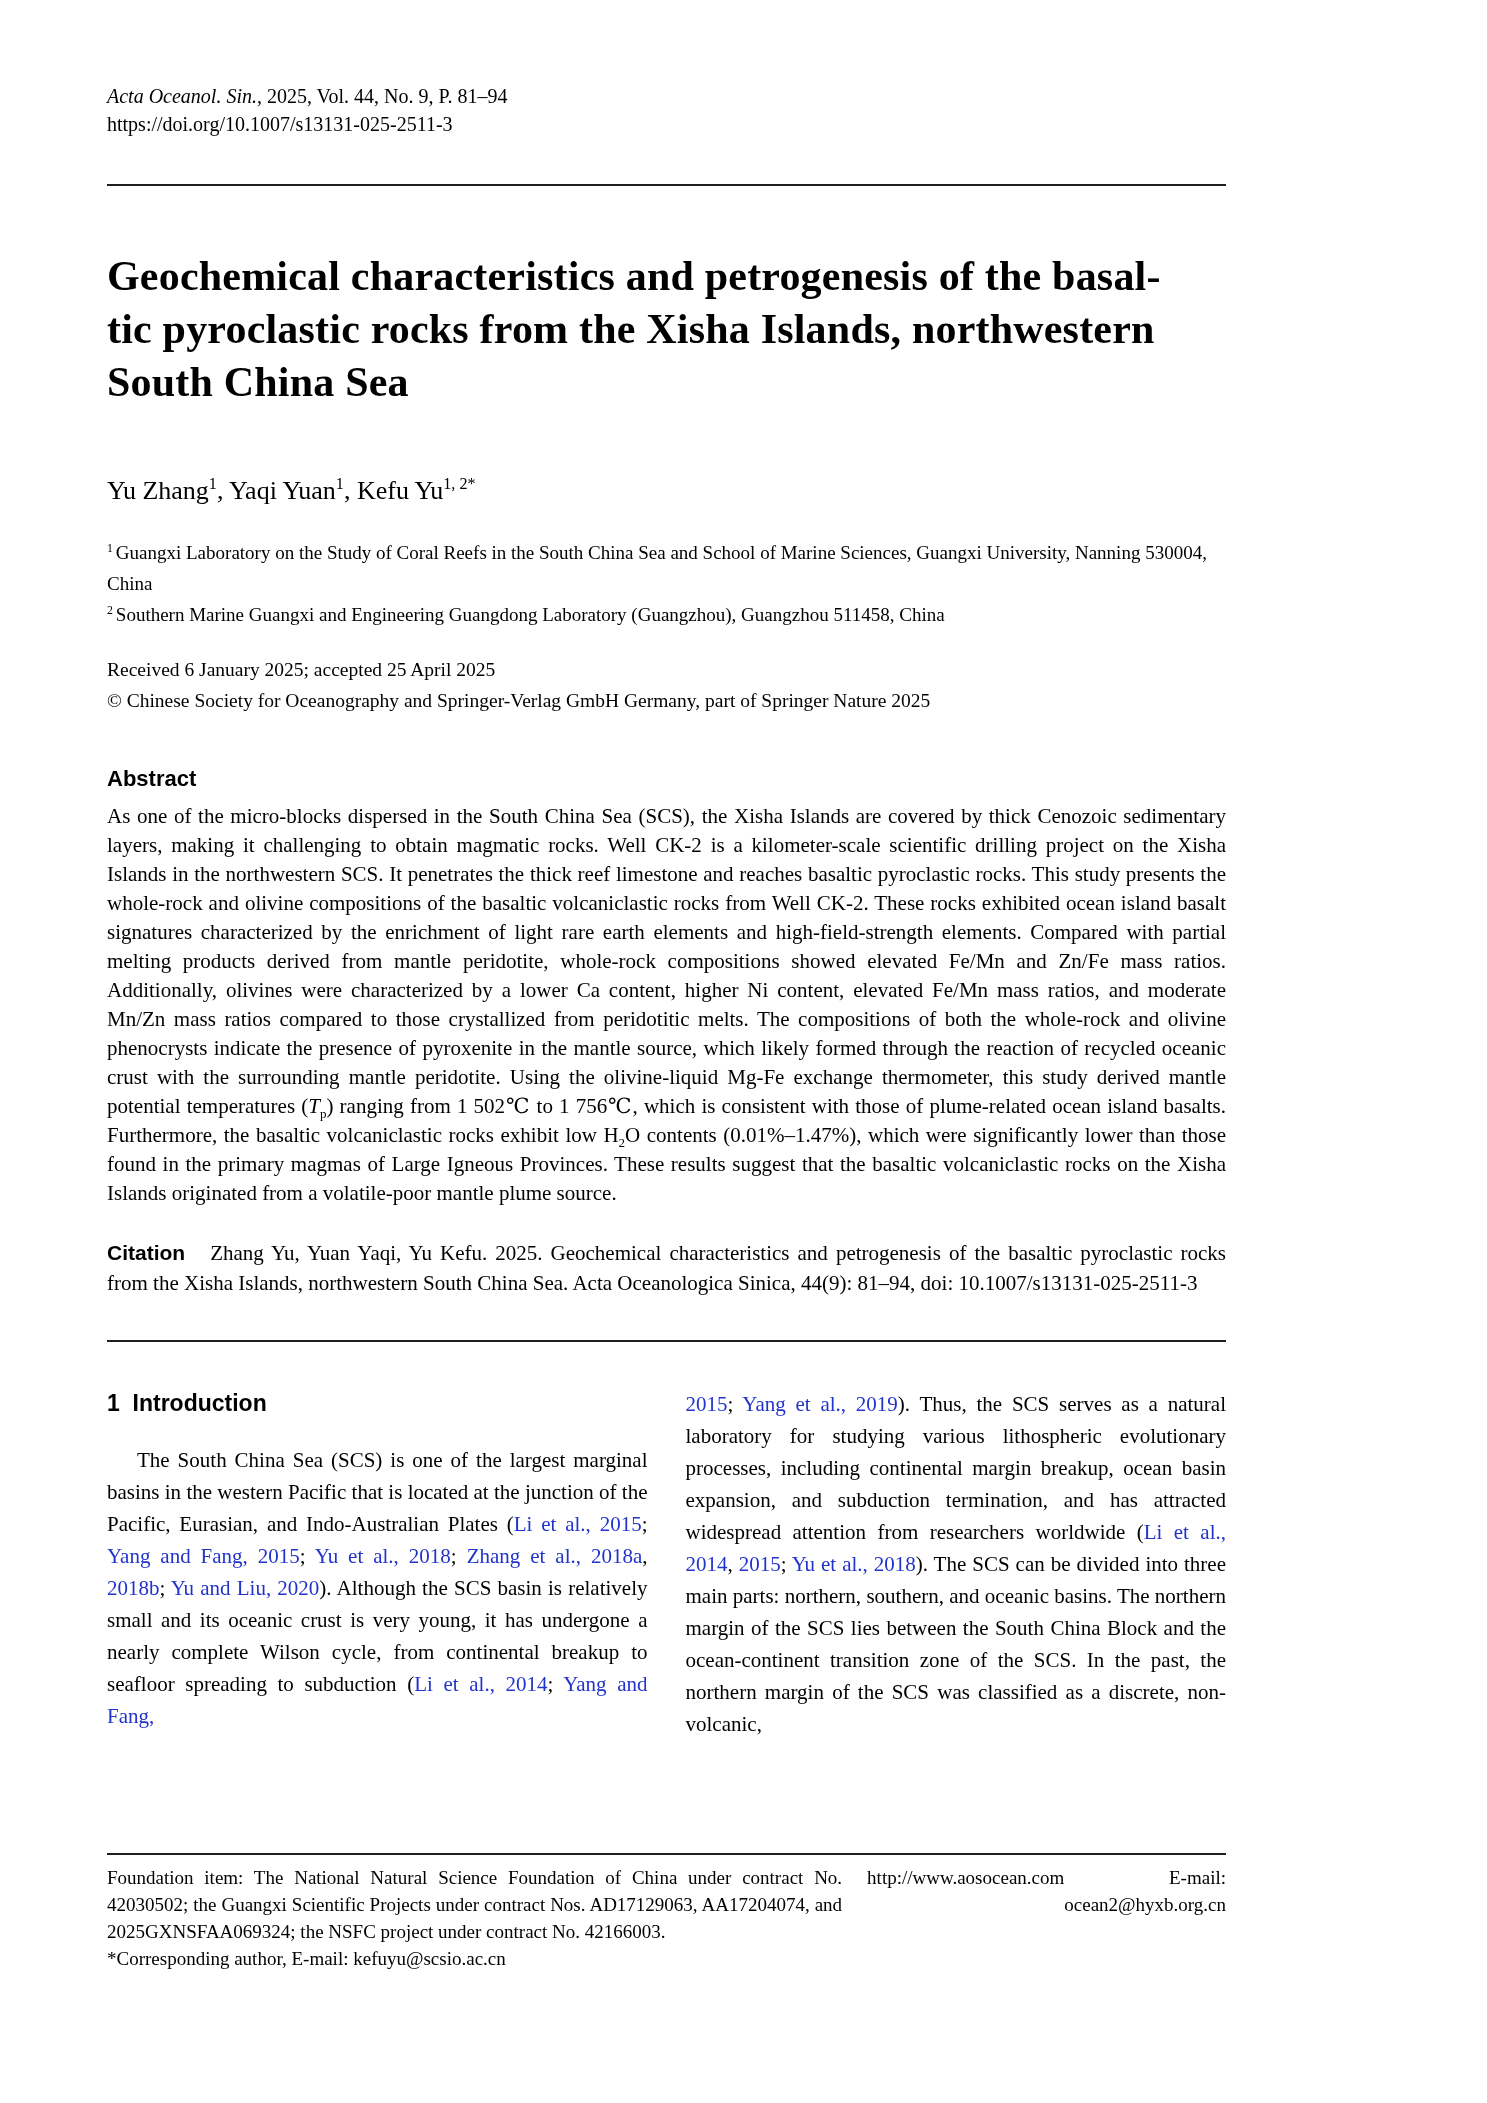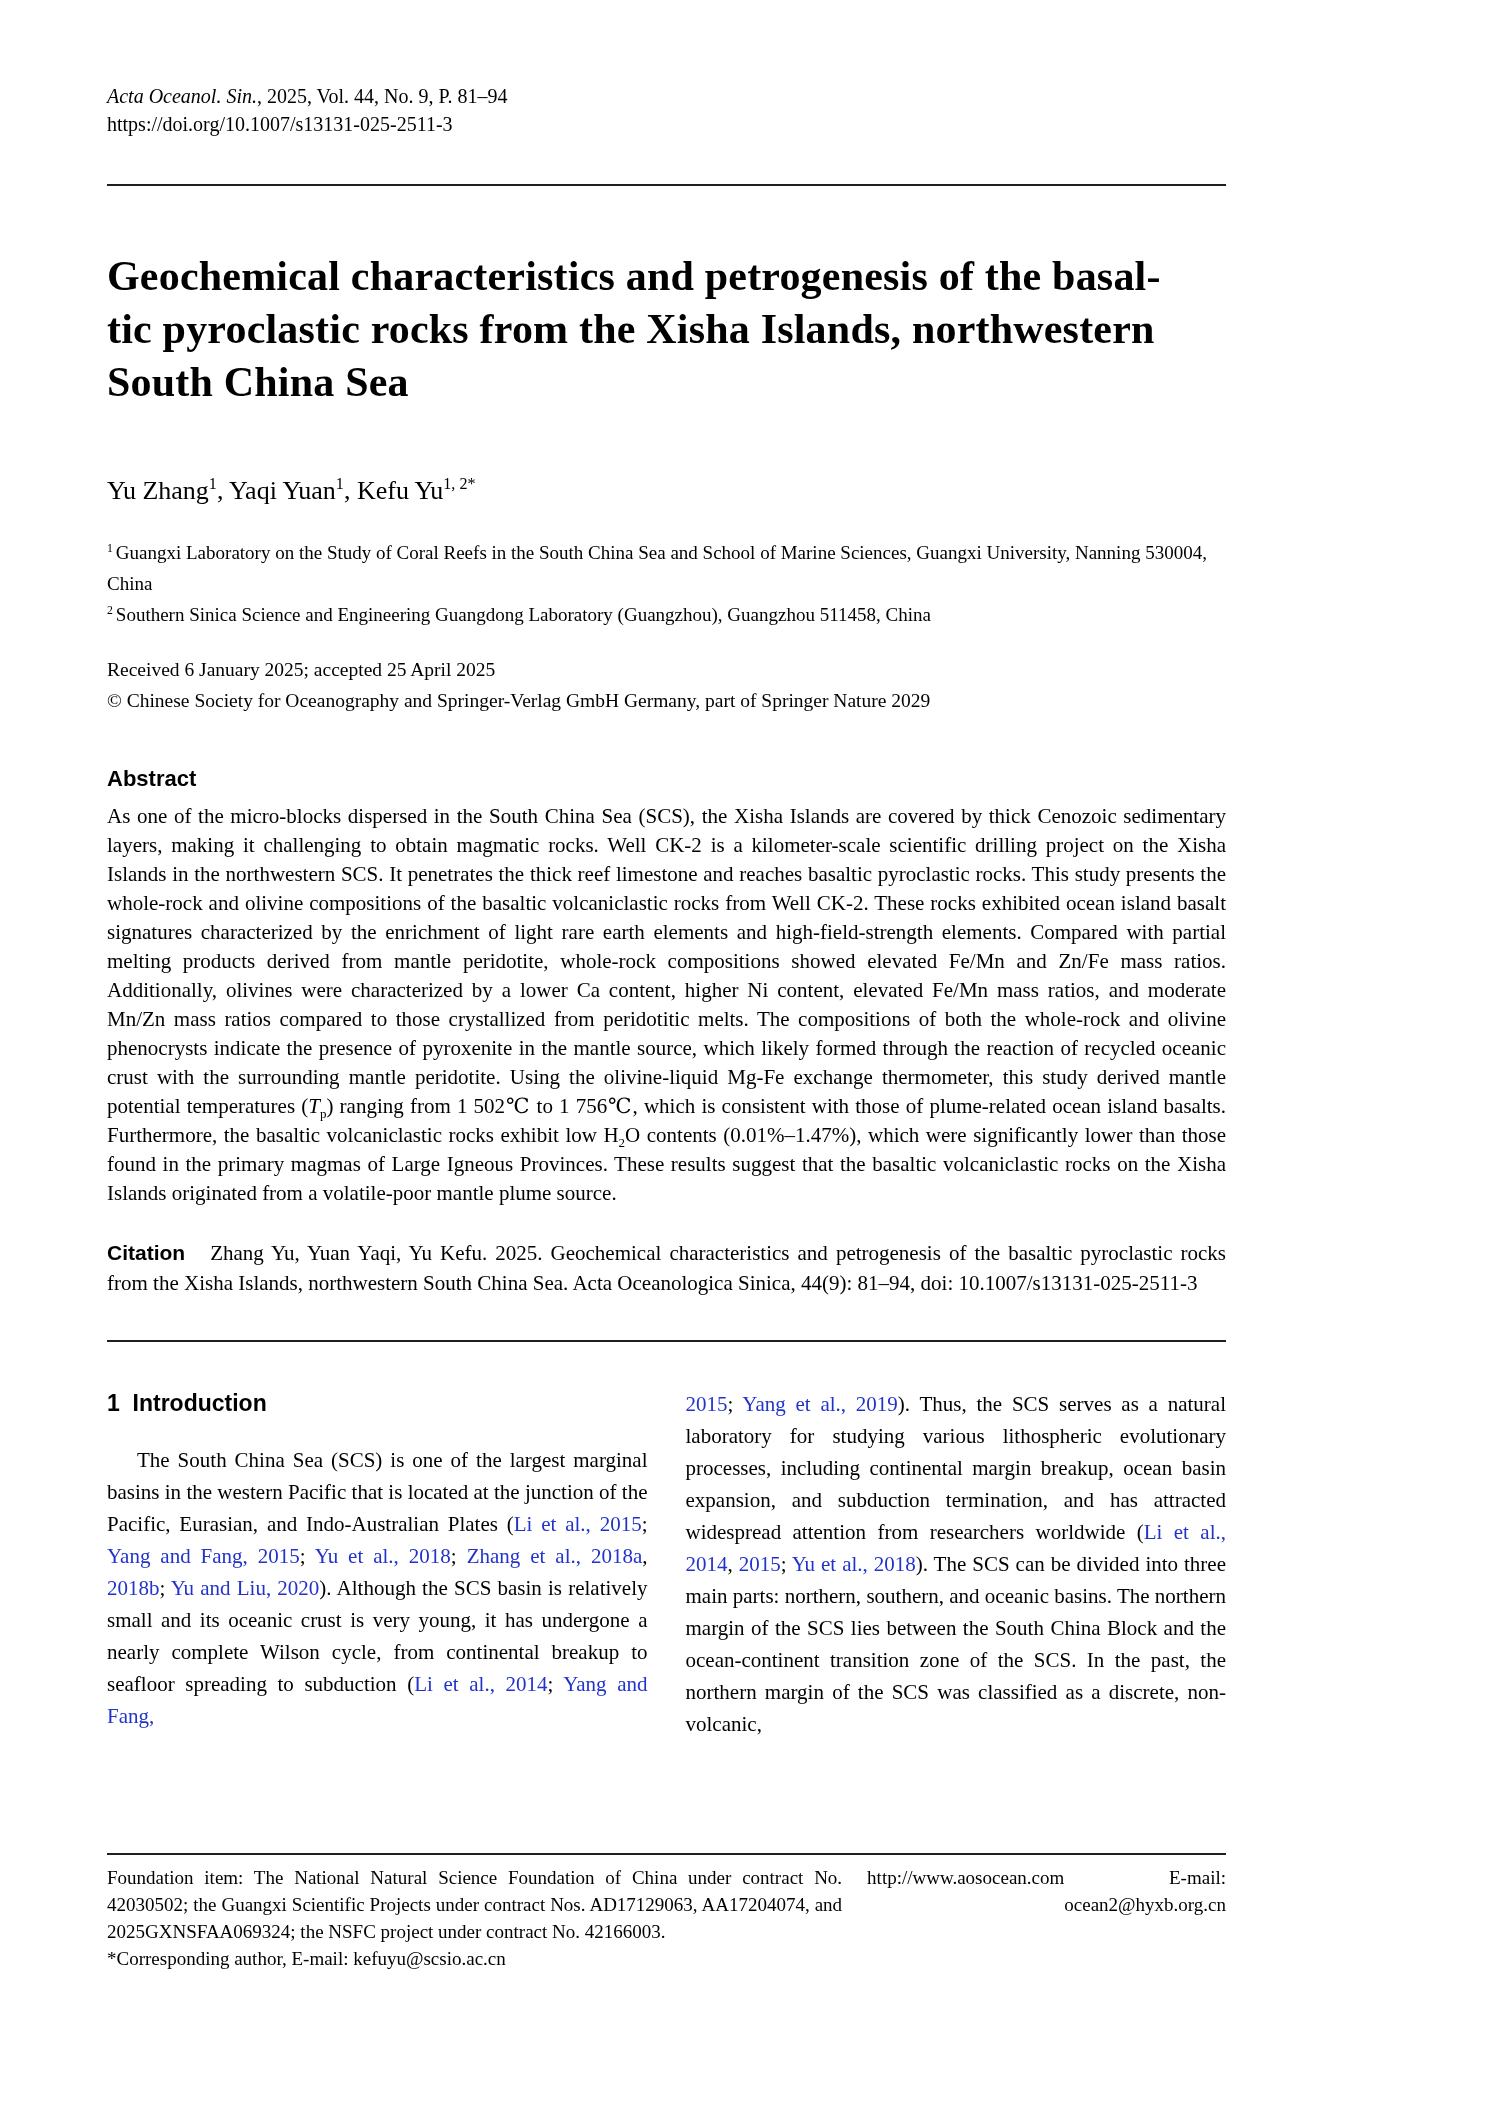--- a/index.html
+++ b/index.html
@@ -112,25 +112,25 @@
   <h1 class="title">
     <div>Geochemical characteristics and petrogenesis of the basal-</div>
     <div>tic pyroclastic rocks from the Xisha Islands, northwestern</div>
     <div>South China Sea</div>
   </h1>
 
   <div class="authors"><span>Yu Zhang</span><sup>1</sup><span>, Yaqi Yuan</span><sup>1</sup><span>, Kefu Yu</span><sup>1, 2*</sup></div>
 
   <div class="affils">
     <div><sup>1 </sup><span>Guangxi Laboratory on the Study of Coral Reefs in the South China Sea and School of Marine Sciences, Guangxi University, Nanning 530004, China</span></div>
-    <div><sup>2 </sup><span>Southern Sinica Science and Engineering Guangdong Laboratory (Guangzhou), Guangzhou 511458, China</span></div>
+    <div><sup>2 </sup><span>Southern Marine Guangxi and Engineering Guangdong Laboratory (Guangzhou), Guangzhou 511458, China</span></div>
   </div>
 
   <div class="received">Received 6 January 2025; accepted 25 April 2025</div>
-  <div class="copyright">© Chinese Society for Oceanography and Springer-Verlag GmbH Germany, part of Springer Nature 2029</div>
+  <div class="copyright">© Chinese Society for Oceanography and Springer-Verlag GmbH Germany, part of Springer Nature 2025</div>
 
   <h2 class="sans absh">Abstract</h2>
   <p class="abstract"><span>As one of the micro-blocks dispersed in the South China Sea (SCS), the Xisha Islands are covered by thick Cenozoic sedimentary layers, making it challenging to obtain magmatic rocks. Well CK-2 is a kilometer-scale scientific drilling project on the Xisha Islands in the northwestern SCS. It penetrates the thick reef limestone and reaches basaltic pyroclastic rocks. This study presents the whole-rock and olivine compositions of the basaltic volcaniclastic rocks from Well CK-2. These rocks exhibited ocean island basalt signatures characterized by the enrichment of light rare earth elements and high-field-strength elements. Compared with partial melting products derived from mantle peridotite, whole-rock compositions showed elevated Fe/Mn and Zn/Fe mass ratios. Additionally, olivines were characterized by a lower Ca content, higher Ni content, elevated Fe/Mn mass ratios, and moderate Mn/Zn mass ratios compared to those crystallized from peridotitic melts. The compositions of both the whole-rock and olivine phenocrysts indicate the presence of pyroxenite in the mantle source, which likely formed through the reaction of recycled oceanic crust with the surrounding mantle peridotite. Using the olivine-liquid Mg-Fe exchange thermometer, this study derived mantle potential temperatures (</span><span class="i">T</span><sub>p</sub><span>) ranging from 1 502℃ to 1 756℃, which is consistent with those of plume-related ocean island basalts. Furthermore, the basaltic volcaniclastic rocks exhibit low H</span><sub>2</sub><span>O contents (0.01%–1.47%), which were significantly lower than those found in the primary magmas of Large Igneous Provinces. These results suggest that the basaltic volcaniclastic rocks on the Xisha Islands originated from a volatile-poor mantle plume source.</span></p>
 
 
   <div class="cit">
     <span class="sans lbl">Citation</span><span>Zhang Yu, Yuan Yaqi, Yu Kefu. 2025. Geochemical characteristics and petrogenesis of the basaltic pyroclastic rocks from the Xisha Islands, northwestern South China Sea. Acta Oceanologica Sinica, 44(9): 81–94, doi: 10.1007/s13131-025-2511-3</span>
   </div>
 
   <hr class="rule mid">

